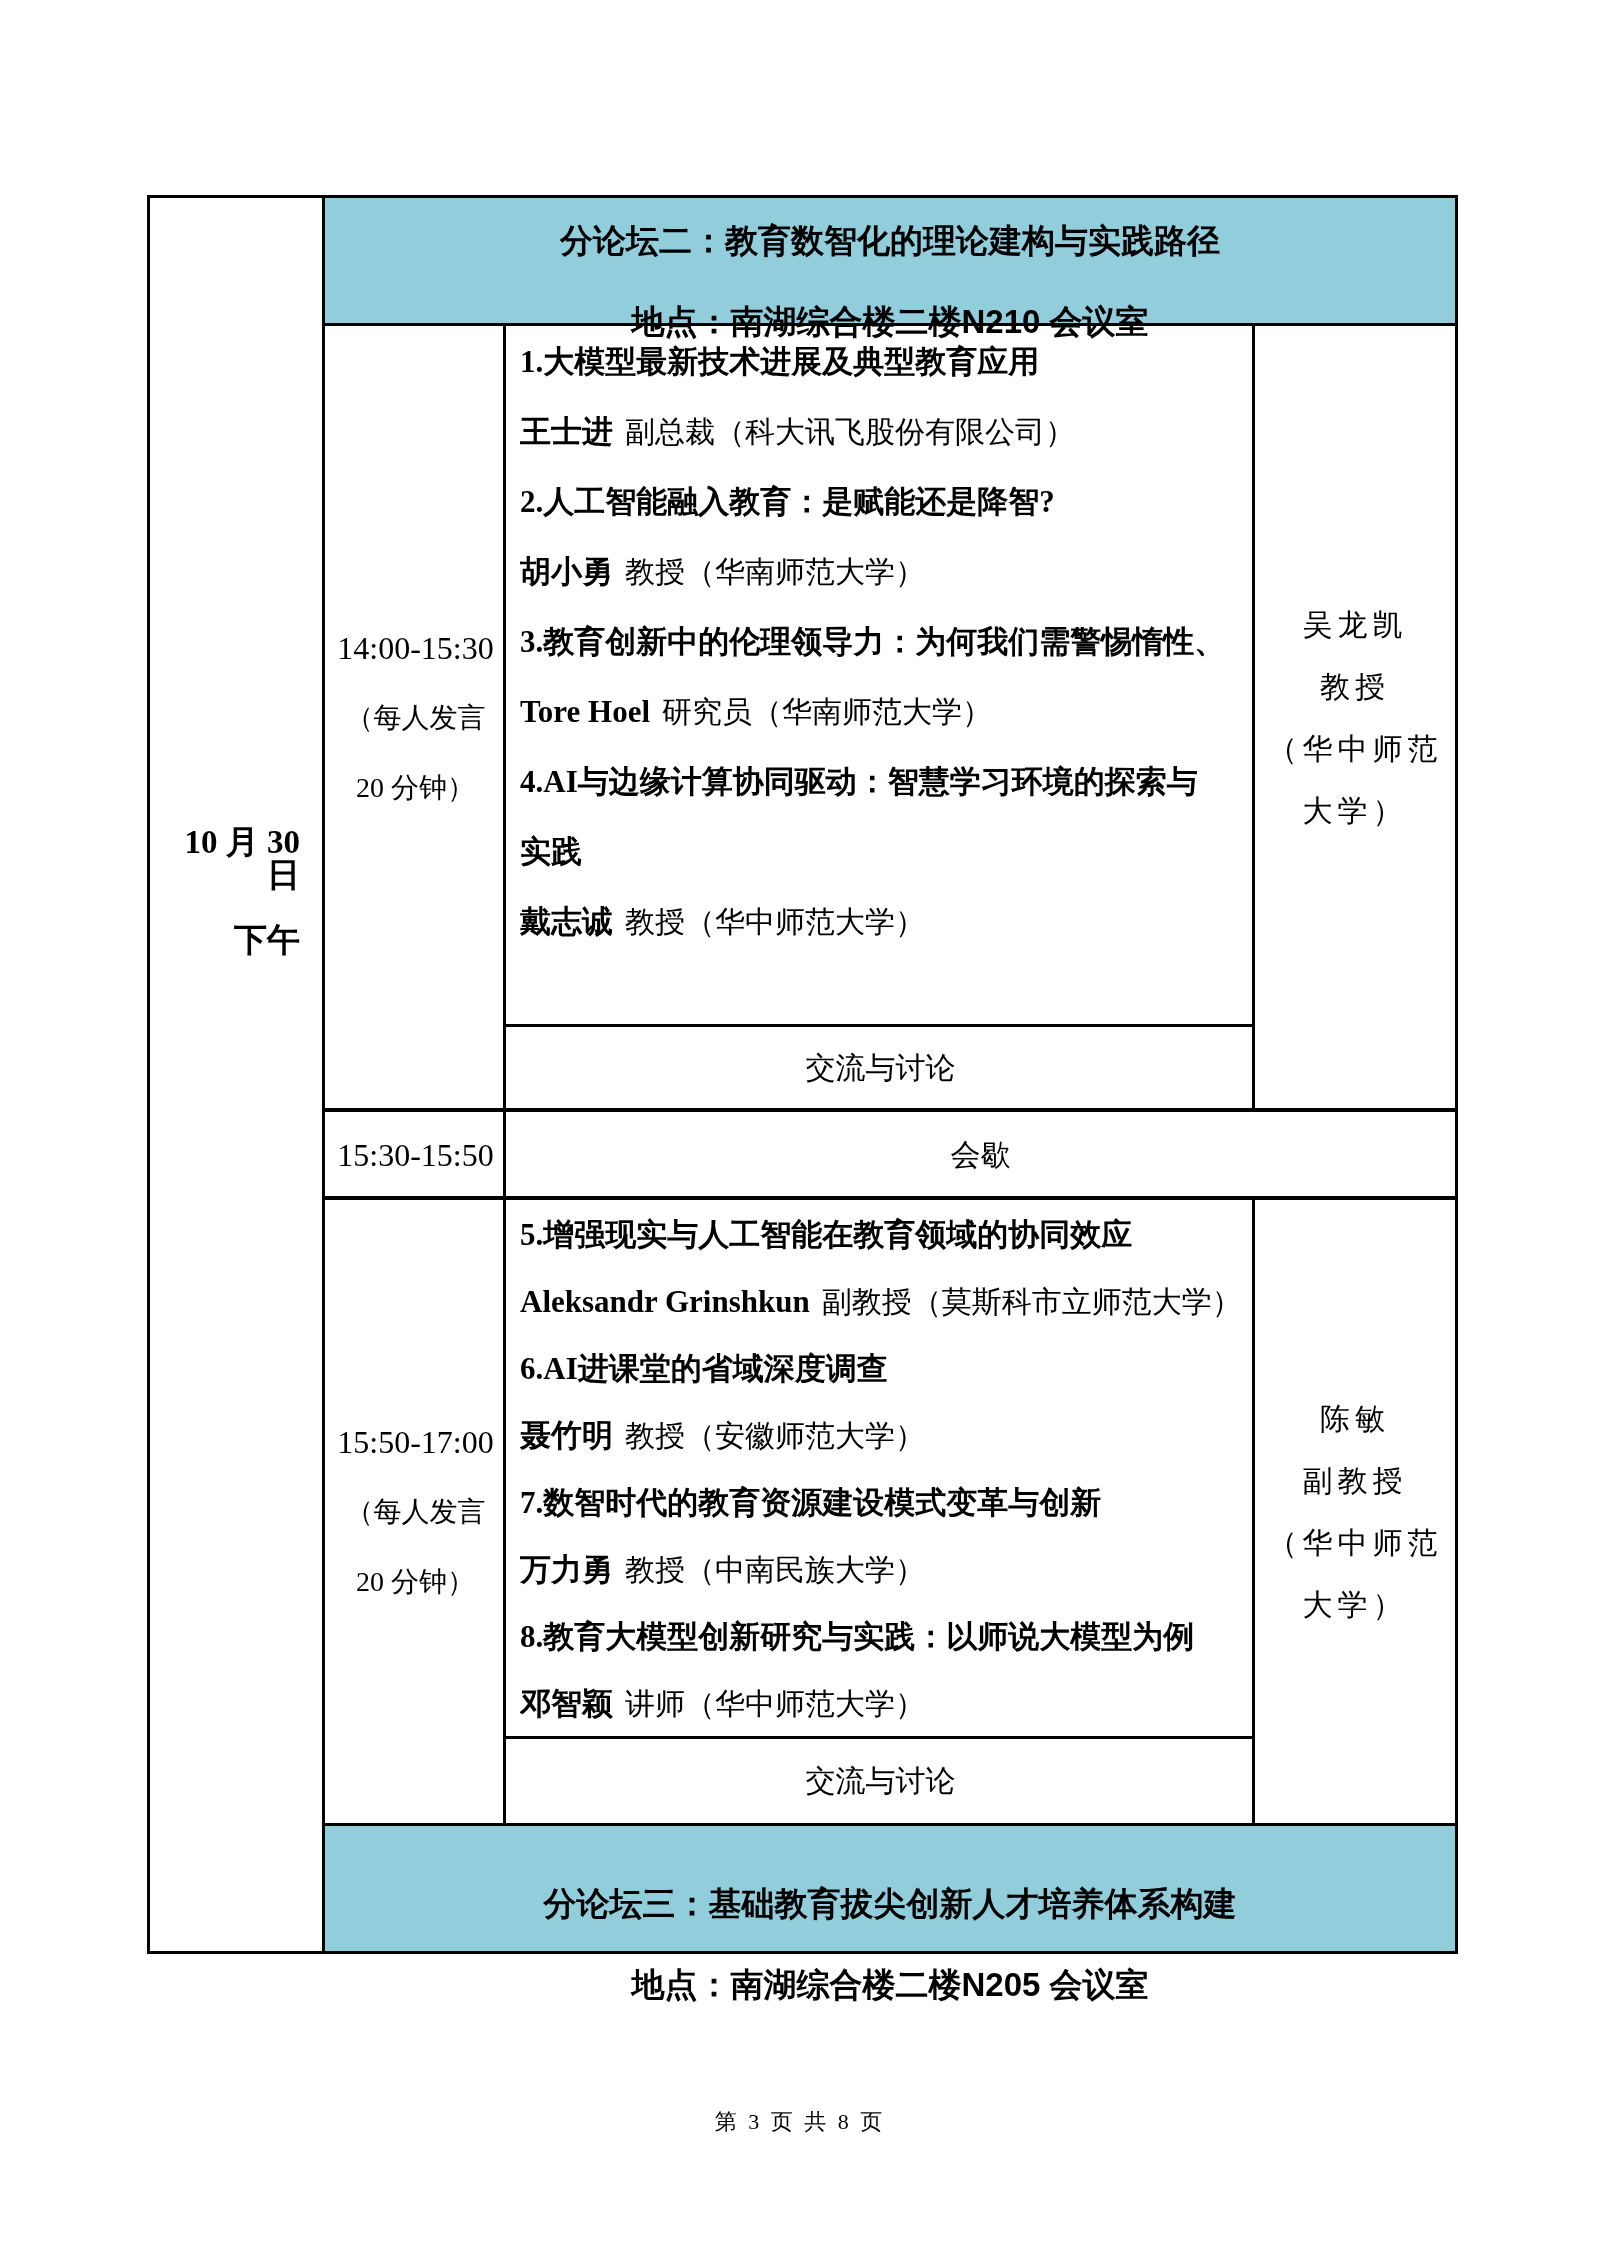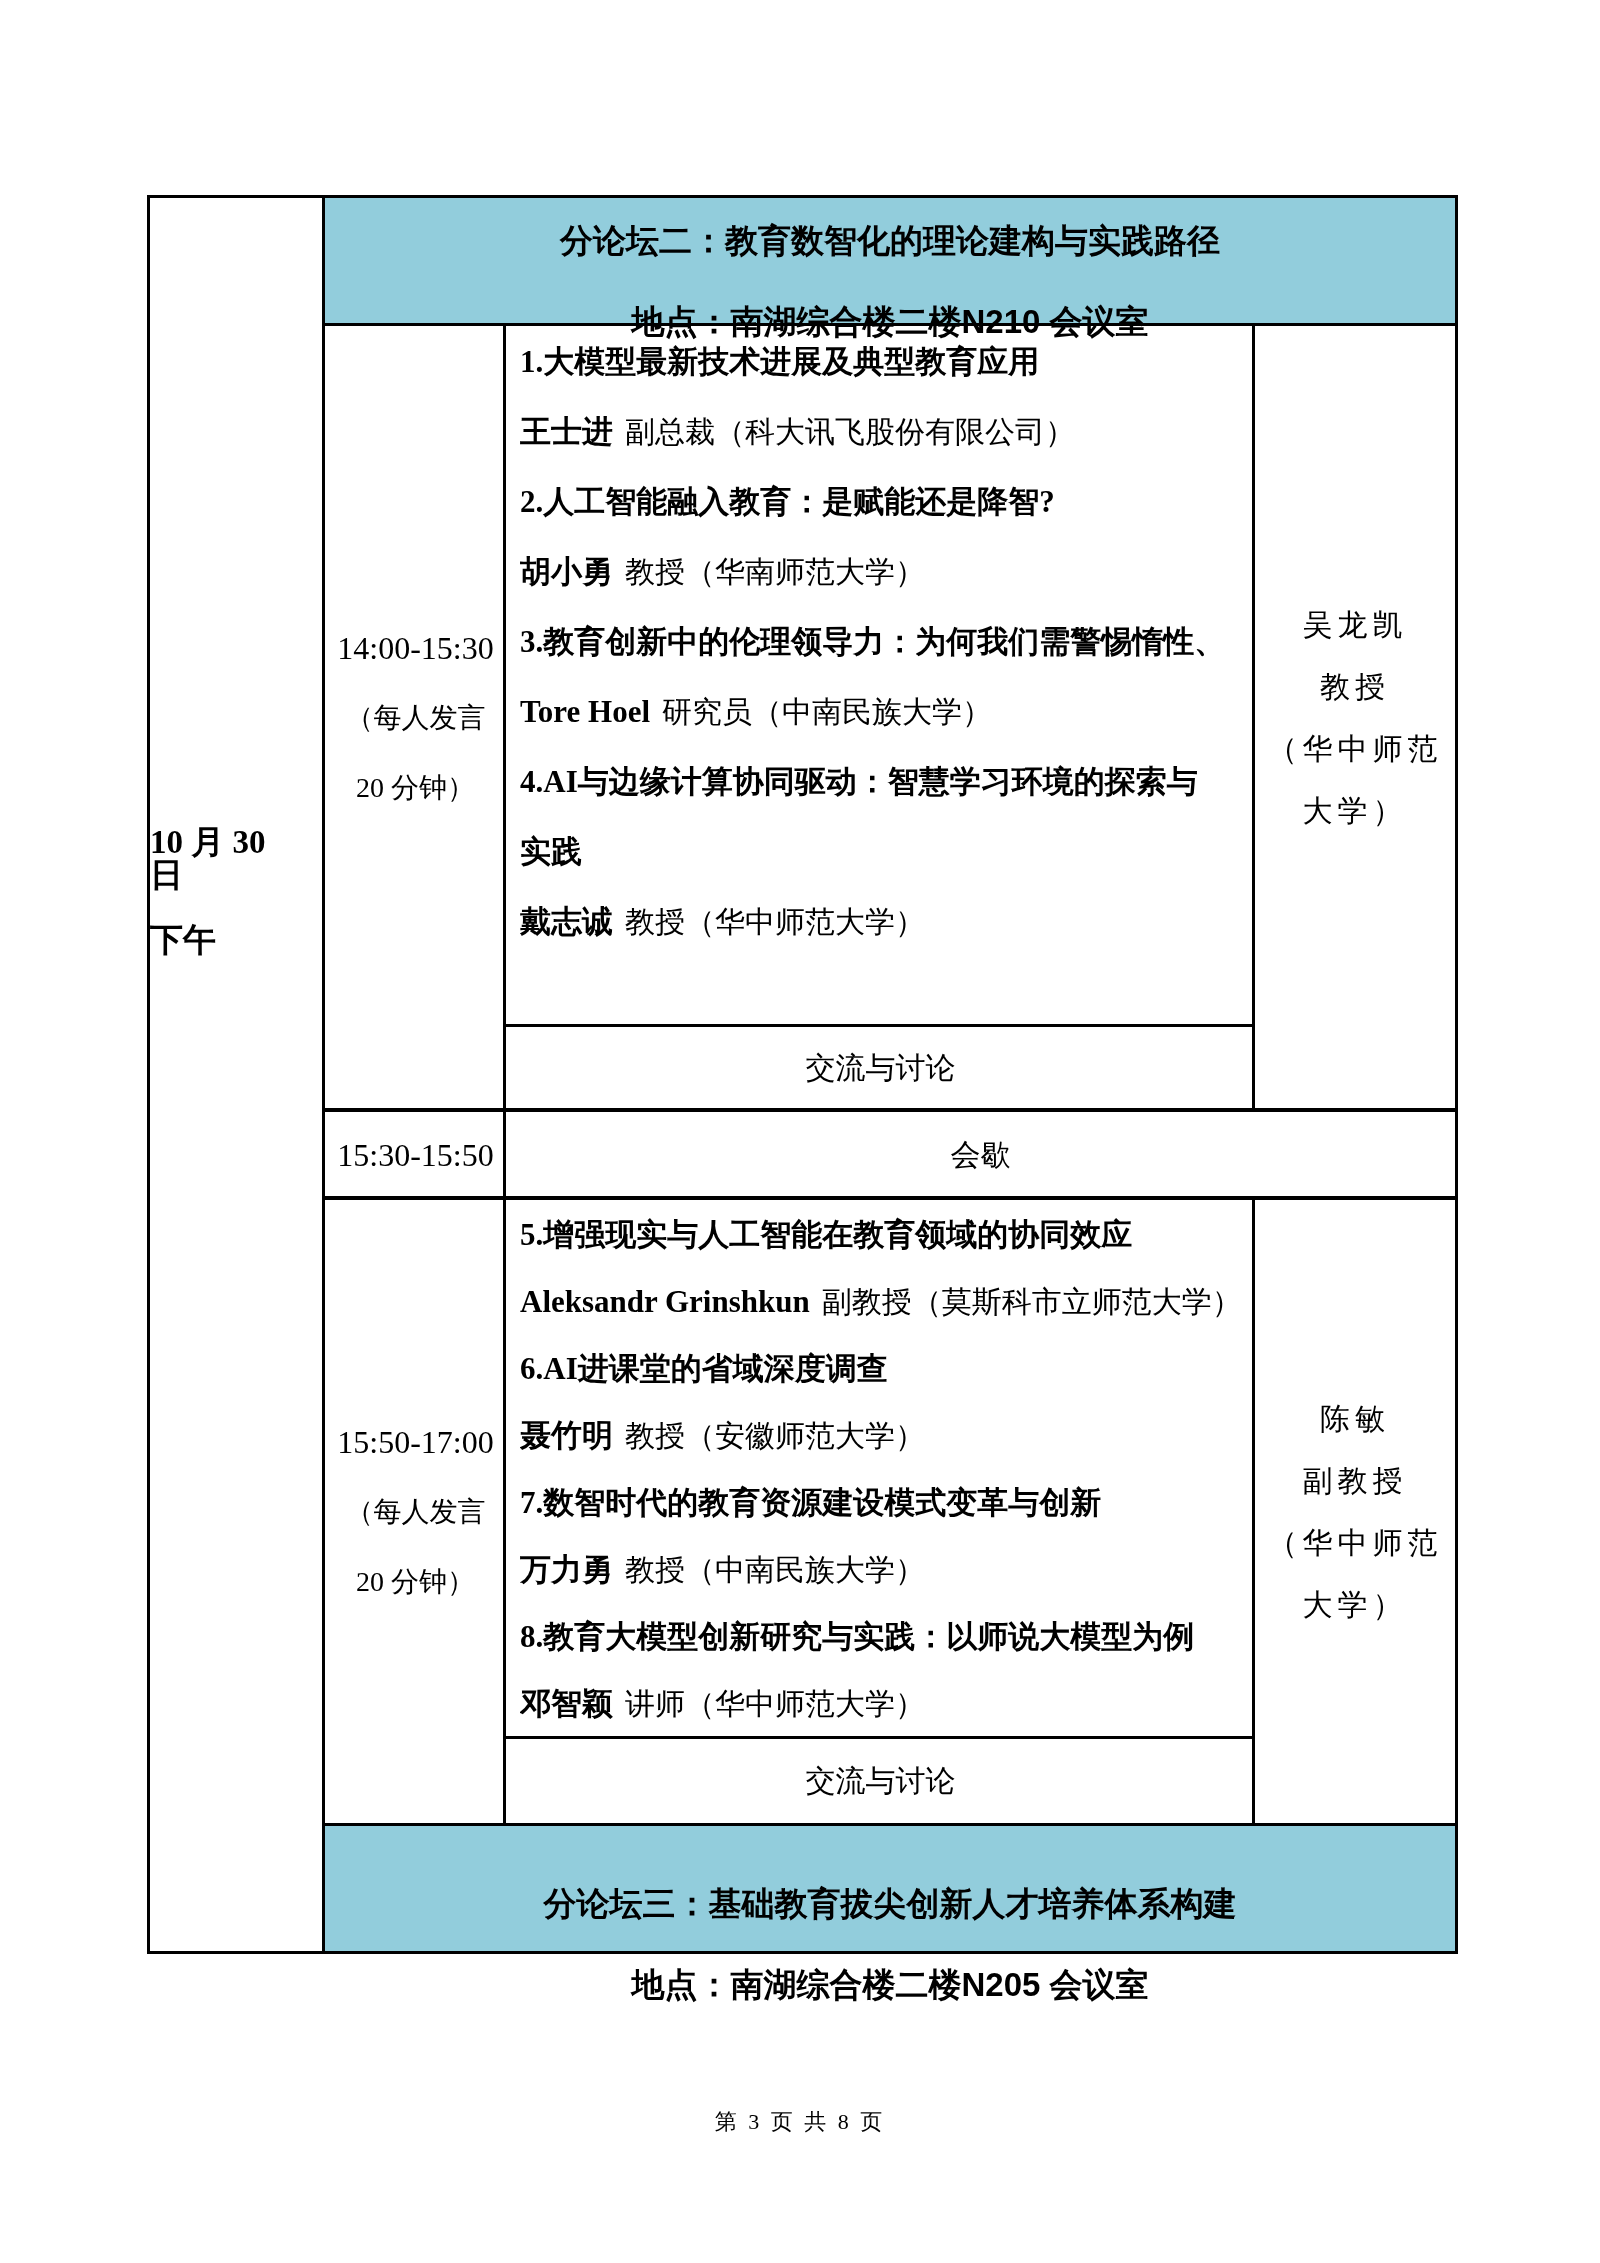--- a/index.html
+++ b/index.html
@@ -21,21 +21,21 @@
   .h4{left:175px;top:998px;width:1130px;height:4px;}
   .h5{left:356px;top:1538px;width:749px;height:3px;}
   .h6{left:175px;top:1625px;width:1130px;height:3px;}
   .cell{position:absolute;box-sizing:border-box;}
   .hdr{left:175px;width:1130px;display:flex;flex-direction:column;align-items:center;
        justify-content:flex-start;padding-top:26px;gap:48px;
        font-family:"Liberation Sans","DejaVu Sans",sans-serif;font-weight:700;
        font-size:33px;line-height:33px;text-align:center;}
   .hdr1{top:0;height:127px;}
   .hdr3{top:1663px;height:126px;}
-  .datecell{left:0;top:0;width:150px;height:1753px;text-align:left;
+  .datecell{left:0;top:0;width:150px;height:1753px;text-align:right;
             font-weight:700;font-size:33px;line-height:33px;border-radius:11px;}
   .datecell .inner{padding-top:628px;display:flex;flex-direction:column;gap:32px;}
   .timecell{left:175px;width:181px;display:flex;flex-direction:column;align-items:center;
             justify-content:center;gap:36px;text-align:center;}
   .time1{top:127px;height:786px;}
   .time2{top:1001px;height:626px;}
   .time-main{font-size:32px;line-height:34px;}
   .time-note{font-size:28px;line-height:34px;}
   .contentcell{left:356px;width:749px;padding:2px 8px 0 14px;font-size:30px;}
   .content1{top:127px;height:701px;}
@@ -114,21 +114,21 @@
         <div class="line">
           <span class="b">胡小勇</span><span class="r">教授（华南师范大学）</span>
         </div>
 
         <div class="line">
           <span class="b">3.教育创新中的伦理领导力：为何我们需警惕惰性、</span><span class="r"></span>
         </div>
 
 
         <div class="line">
-          <span class="b">Tore Hoel</span><span class="r">研究员（中南民族大学）</span>
+          <span class="b">Tore Hoel</span><span class="r">研究员（华南师范大学）</span>
         </div>
 
         <div class="line">
           <span class="b">4.AI与边缘计算协同驱动：智慧学习环境的探索与</span><span class="r"></span>
         </div>
 
         <div class="line">
           <span class="b">实践</span><span class="r"></span>
         </div>
 

